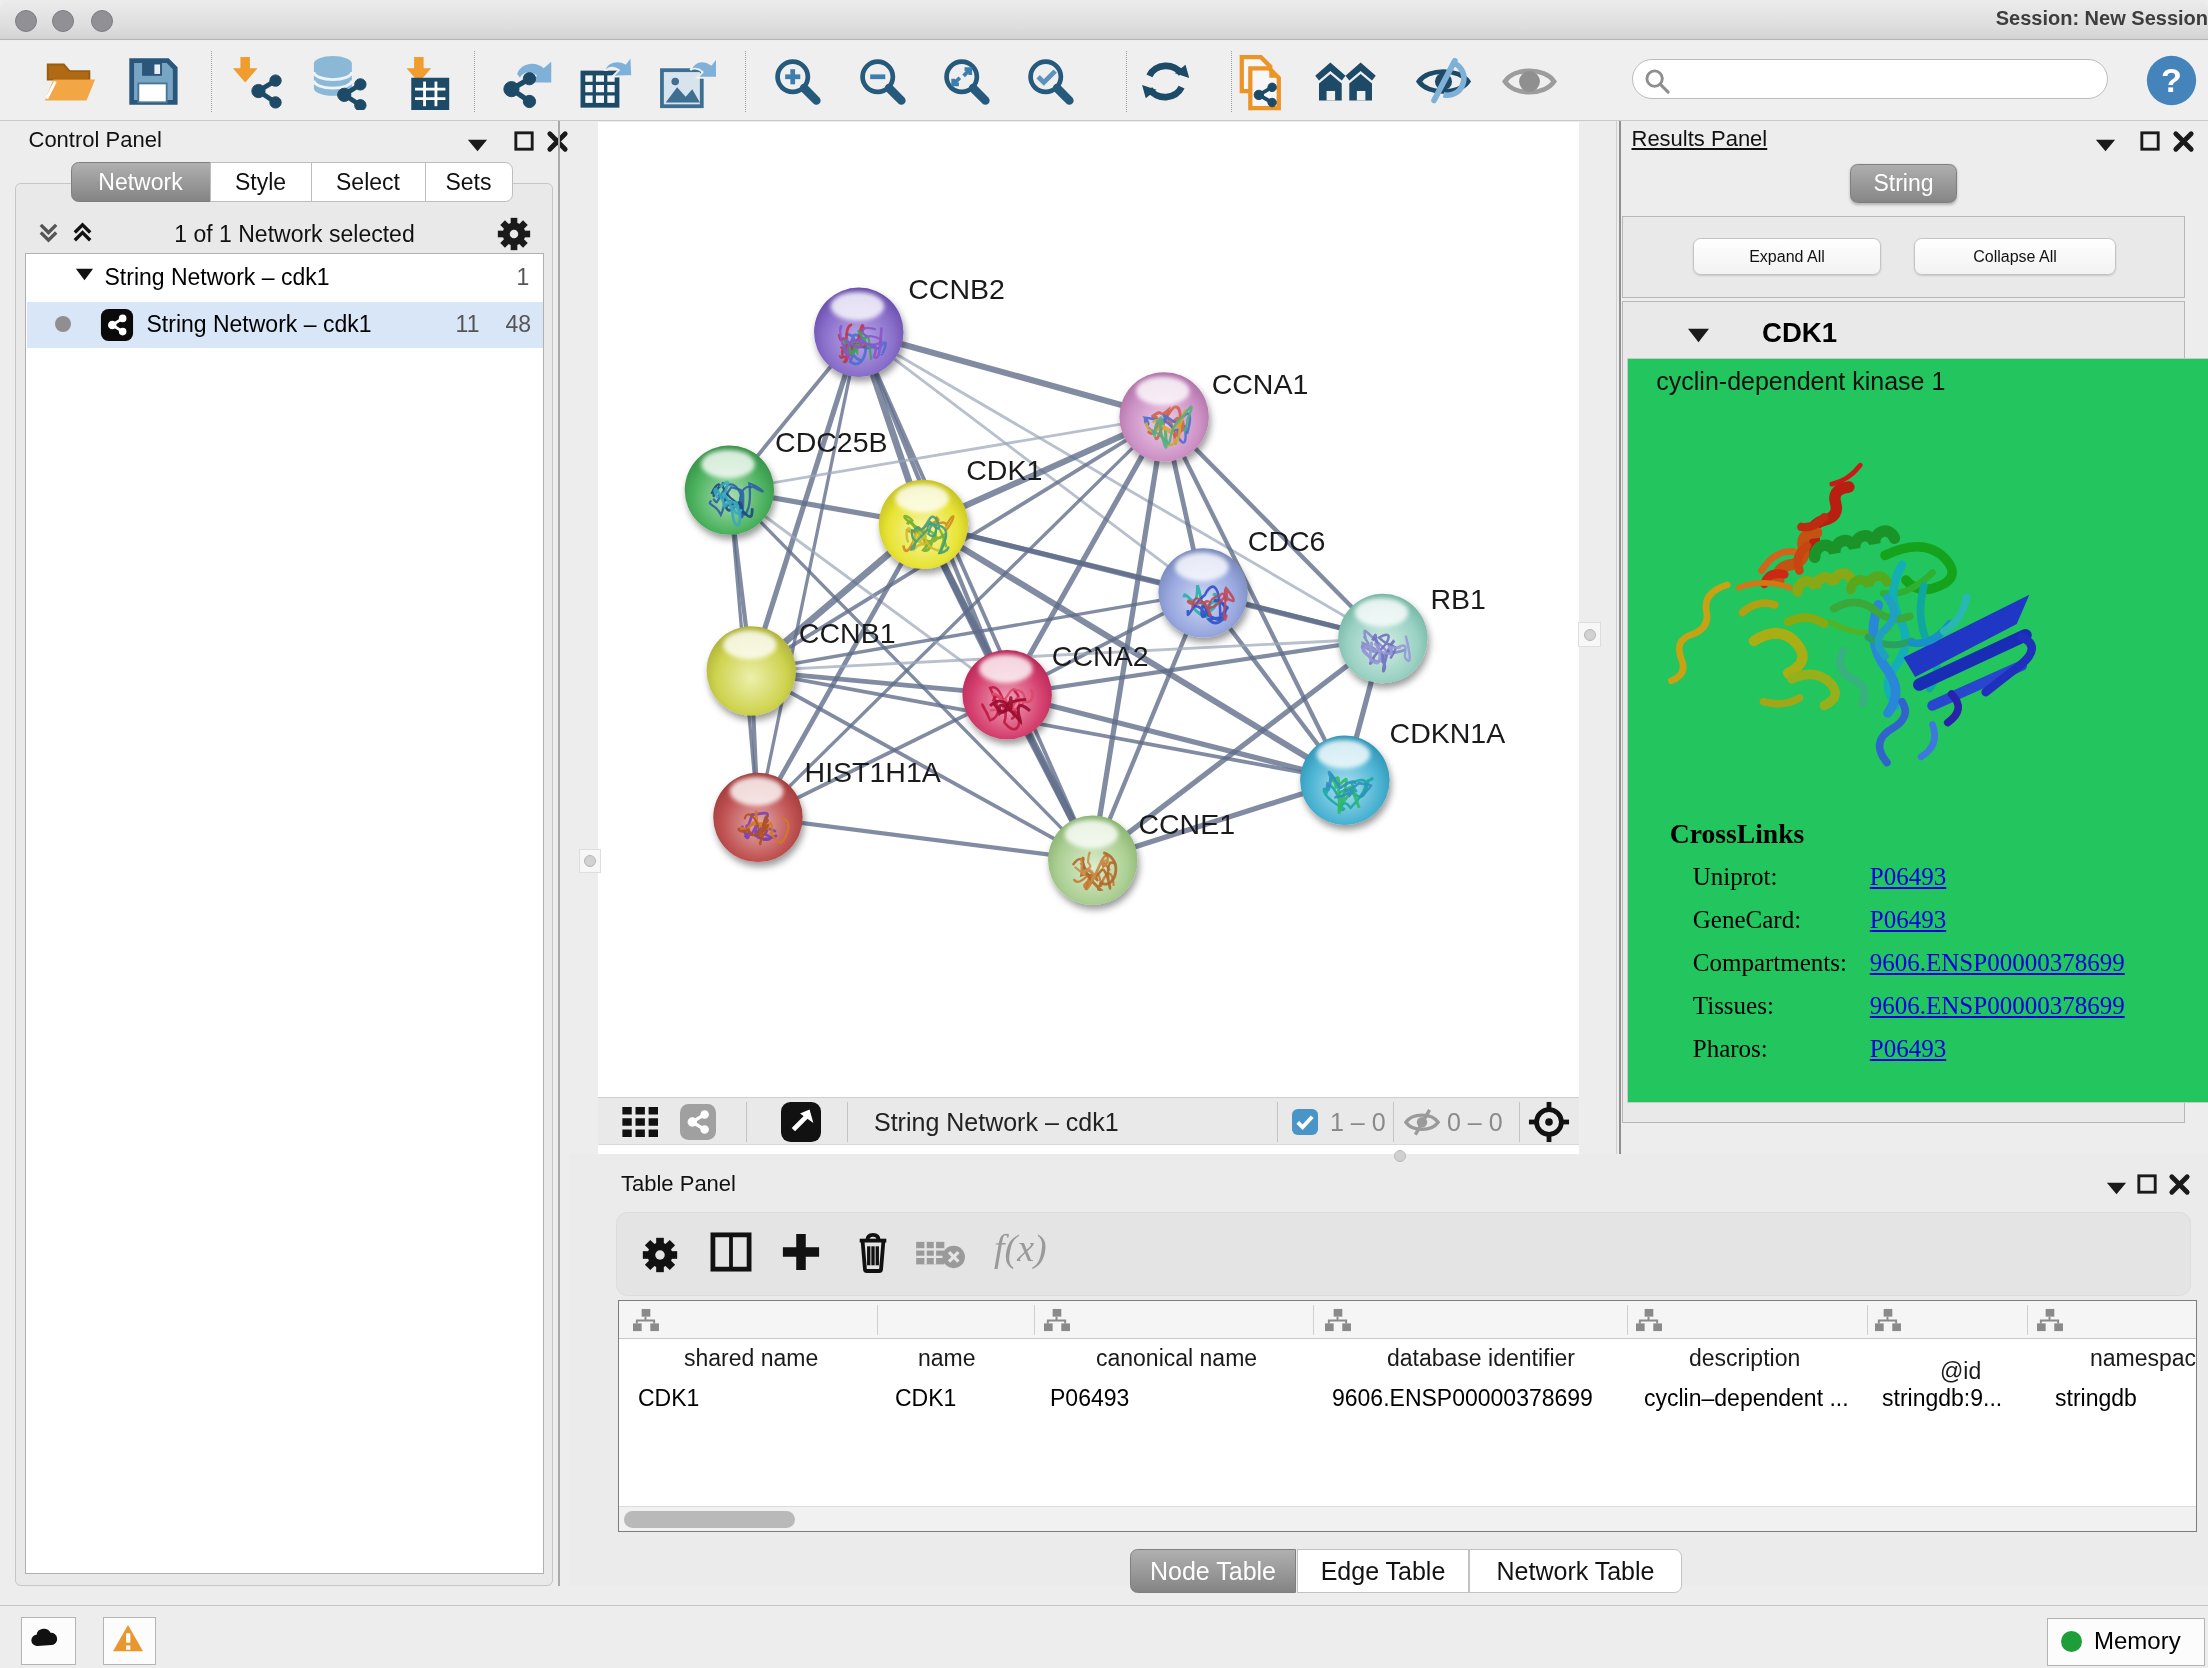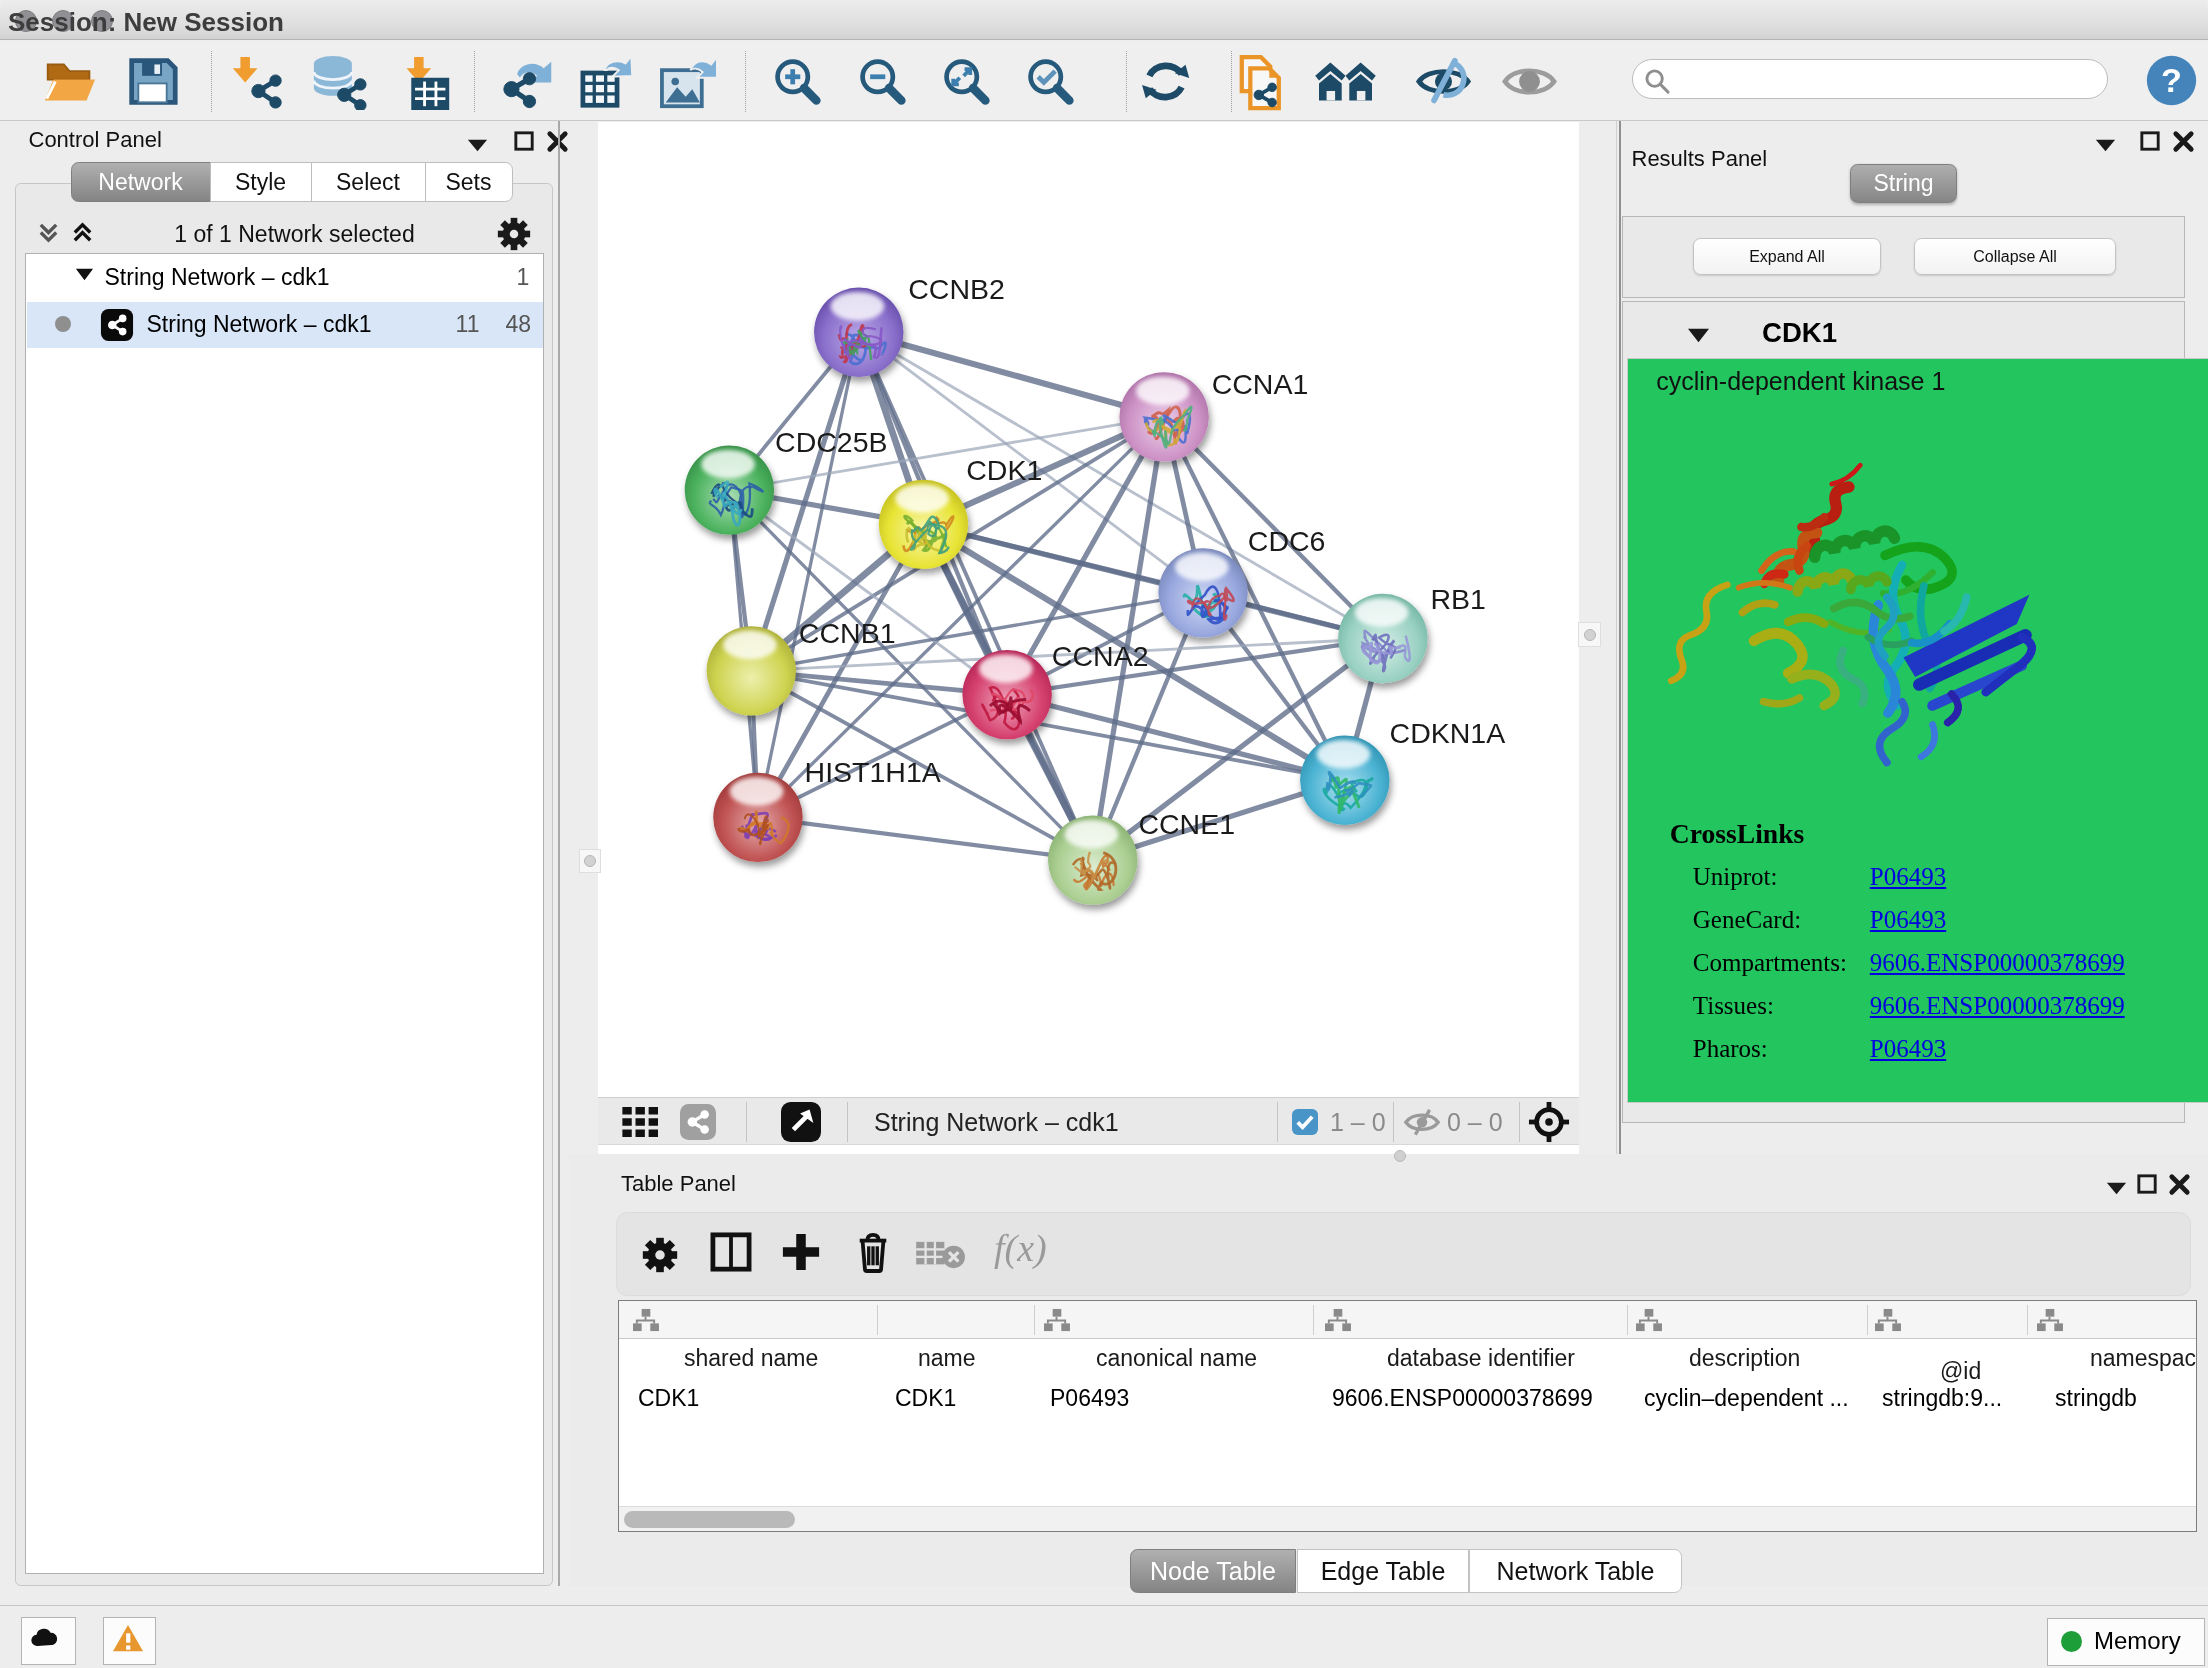--- a/index.html
+++ b/index.html
@@ -6,22 +6,22 @@
 html,body { width:2208px; height:1668px; overflow:hidden; }
 body { font-family:"Liberation Sans", sans-serif; background:#ededed; position:relative; }
 .abs { position:absolute; }
 
 
 #titlebar { left:0; top:0; width:2208px; height:40px;
   background:linear-gradient(180deg,#ececec 0%,#dddddd 70%,#d2d2d2 100%);
   border-bottom:1px solid #b4b4b4; border-radius:9.5px 9.5px 0 0; }
 .light { position:absolute; top:9.5px; width:22px; height:22px; border-radius:50%;
   background:#919195; border:1px solid #7e7e82; }
-#title { position:absolute; top:6.7px; left:0; width:100%; text-align:left;
-  font-size:26px; font-weight:600; color:#3d3d3d;padding-left:8px; }
+#title { position:absolute; top:6.7px; left:0; width:100%; text-align:right;
+  font-size:20px; font-weight:600; color:#3d3d3d;padding-left:8px; }
 
 
 #toolbar { left:0; top:41px; width:2208px; height:80px; background:#efefef;
   border-bottom:1px solid #c9c9c9; }
 .tbico { position:absolute; top:14.3px; }
 .tbsep { position:absolute; top:9.5px; height:61px; width:0px;
   border-left:1.9px dotted #9f9f9f; }
 #searchbox { position:absolute; left:1632px; top:18px; width:476px; height:40px;
   background:#ffffff; border:1.9px solid #bcbcbc; border-radius:20px; }
 
@@ -667,21 +667,21 @@
       <line x1="1" y1="22" x2="11" y2="22"></line>
         <line x1="33" y1="22" x2="43" y2="22"></line>
     </g>
     <circle cx="22" cy="22" r="4" fill="#111"></circle>
   </svg>
 </div>
 
 <div id="rgutterline1" class="abs"></div>
 <div id="rgutterline2" class="abs"></div>
 <div id="rpanel" class="abs">
-  <div class="phead" style="position:absolute;left:9.5px;top:25px;">Results Panel</div>
+  <div class="phead" style="position:absolute;left:9.5px;top:5px;text-decoration:underline;">Results Panel</div>
   <svg class="pico" style="left:471px;top:10.5px;" width="25" height="25" viewBox="0 0 26 26">
       <polygon points="3,8 23,8 13,20" fill="#1a1a1a"></polygon>
     </svg>
   <svg class="pico" style="left:516px;top:7.6px;" width="25" height="25" viewBox="0 0 26 26">
       <rect x="4" y="4" width="17" height="17" fill="none" stroke="#1a1a1a" stroke-width="3"></rect>
     </svg>
   <svg class="pico" style="left:549px;top:7.6px;" width="25" height="25" viewBox="0 0 26 26">
       <path d="M5 5 L21 21 M21 5 L5 21" stroke="#1a1a1a" stroke-width="5" stroke-linecap="round"></path>
     </svg>
   <div style="position:absolute;left:228px;top:43px;width:107px;height:39px;border-radius:7.6px;background:linear-gradient(180deg,#aeaeae,#868686);border:1px solid #7e7e7e;color:#fff;font-size:23px;text-align:center;line-height:37px;box-shadow:0 1.9px 2.9px rgba(0,0,0,0.25);">String</div>

